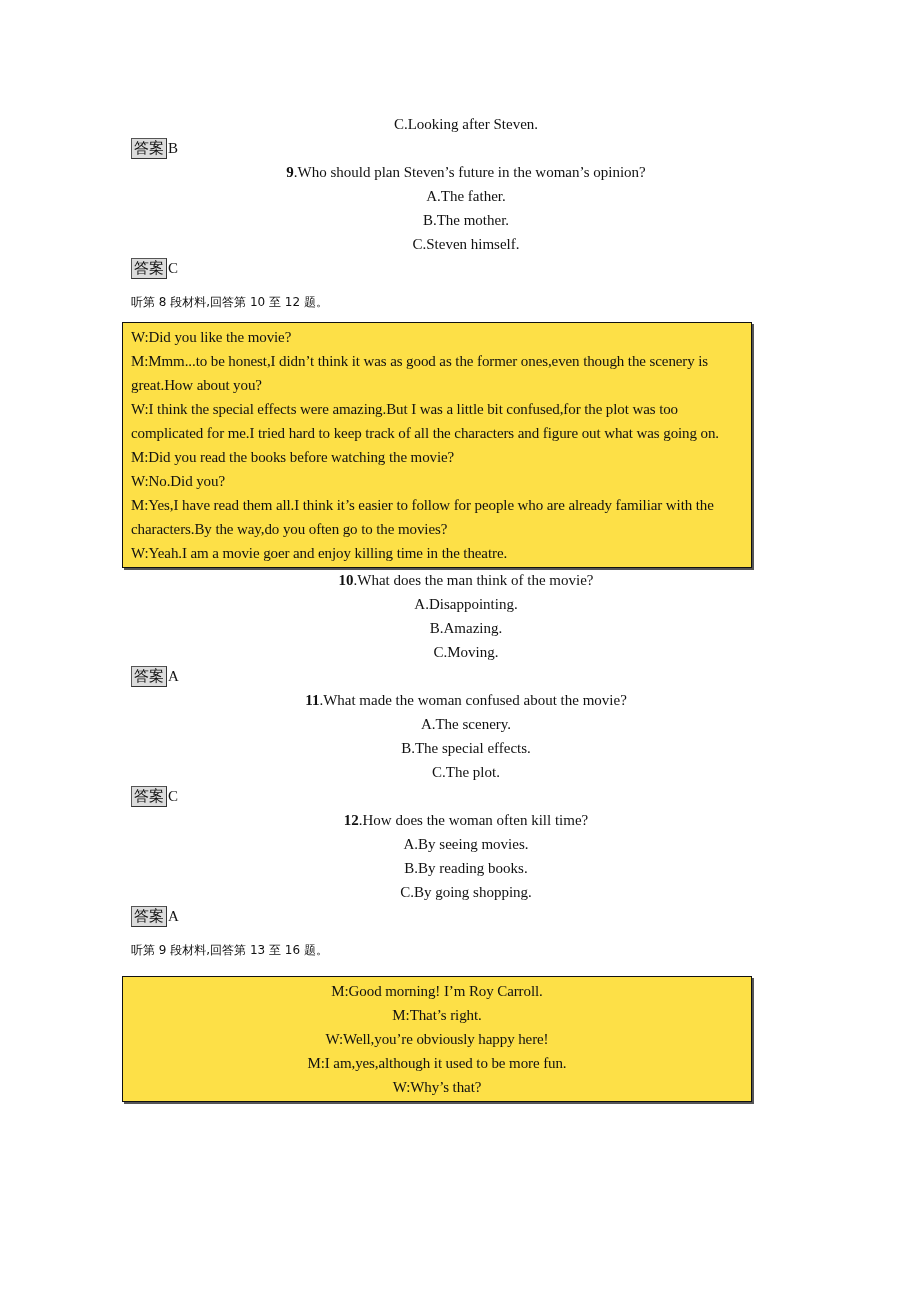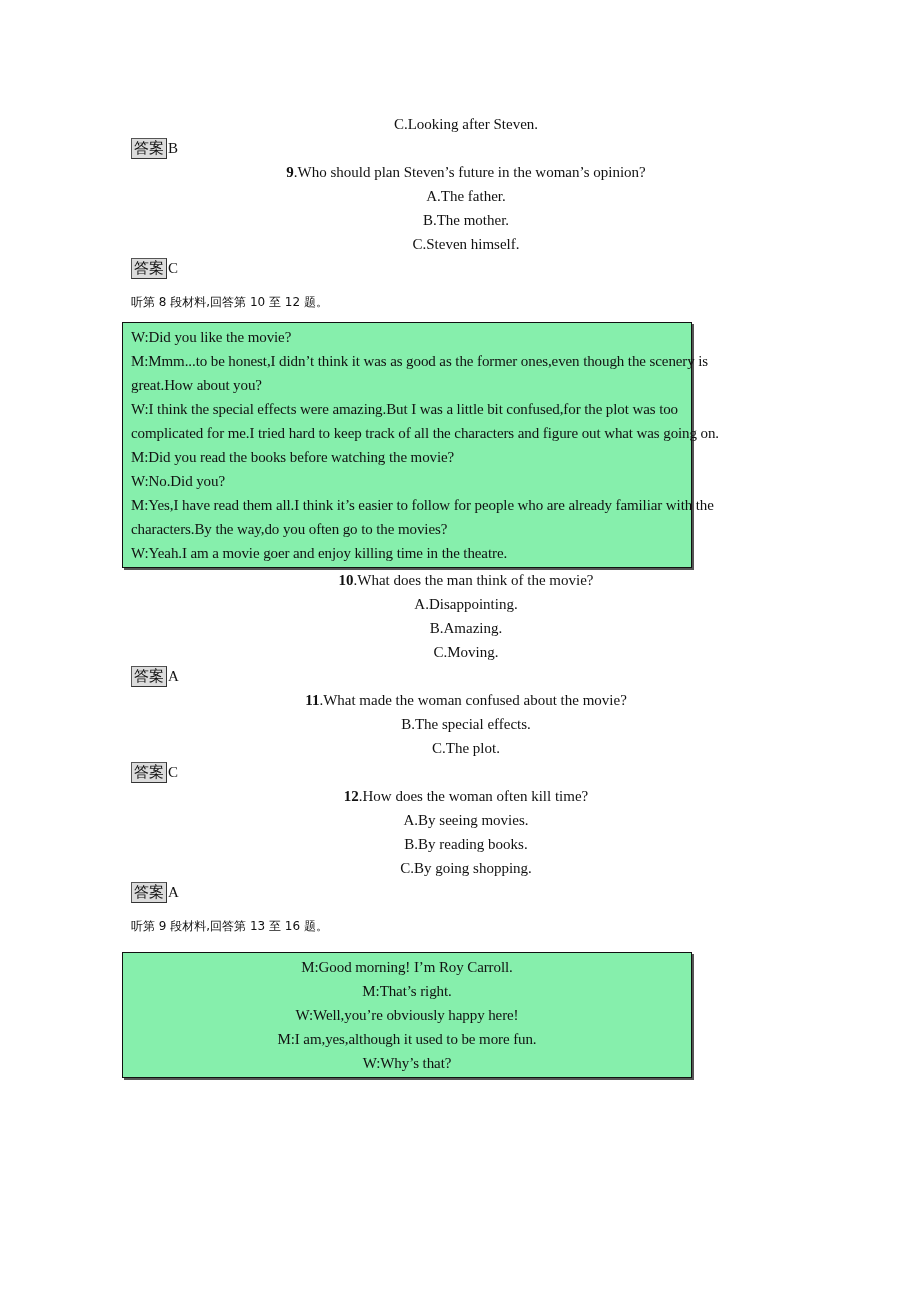--- a/index.html
+++ b/index.html
@@ -60,25 +60,25 @@
       line-height: 24px;
       margin-top: 10px;
       font-family: "DejaVu Sans", sans-serif;
       font-size: 12px;
       white-space: nowrap;
     }
     .transcript-box {
       position: relative;
       margin-left: -9px;
       box-sizing: border-box;
-      width: 570px;
+      width: 630px;
       border: 1.5px solid #111;
       padding: 2px 8px 2px 8px;
       box-shadow: 2px 2px 0 #555555;
-      background: #86efac;
+      background: #fde047;
     }
     .transcript-box .tline {
       height: 24px;
       line-height: 24px;
       white-space: nowrap;
       font-size: 15px;
       letter-spacing: -0.1px;
     }
     .box1 { margin-top: 8px; }
     .box2 { margin-top: 14px; text-align: center; }
@@ -126,20 +126,21 @@
   <div class="line">B.Amazing.</div>
   <div class="line">C.Moving.</div>
   <div class="answer-line">
     <span class="answer-badge">答案</span>
     <span class="answer-value">A</span>
   </div>
 
   <div class="line">
     <span class="q-num">11</span><span>.What made the woman confused about the movie?</span>
   </div>
+  <div class="line">A.The scenery.</div>
   <div class="line">B.The special effects.</div>
   <div class="line">C.The plot.</div>
   <div class="answer-line">
     <span class="answer-badge">答案</span>
     <span class="answer-value">C</span>
   </div>
 
   <div class="line">
     <span class="q-num">12</span><span>.How does the woman often kill time?</span>
   </div>

